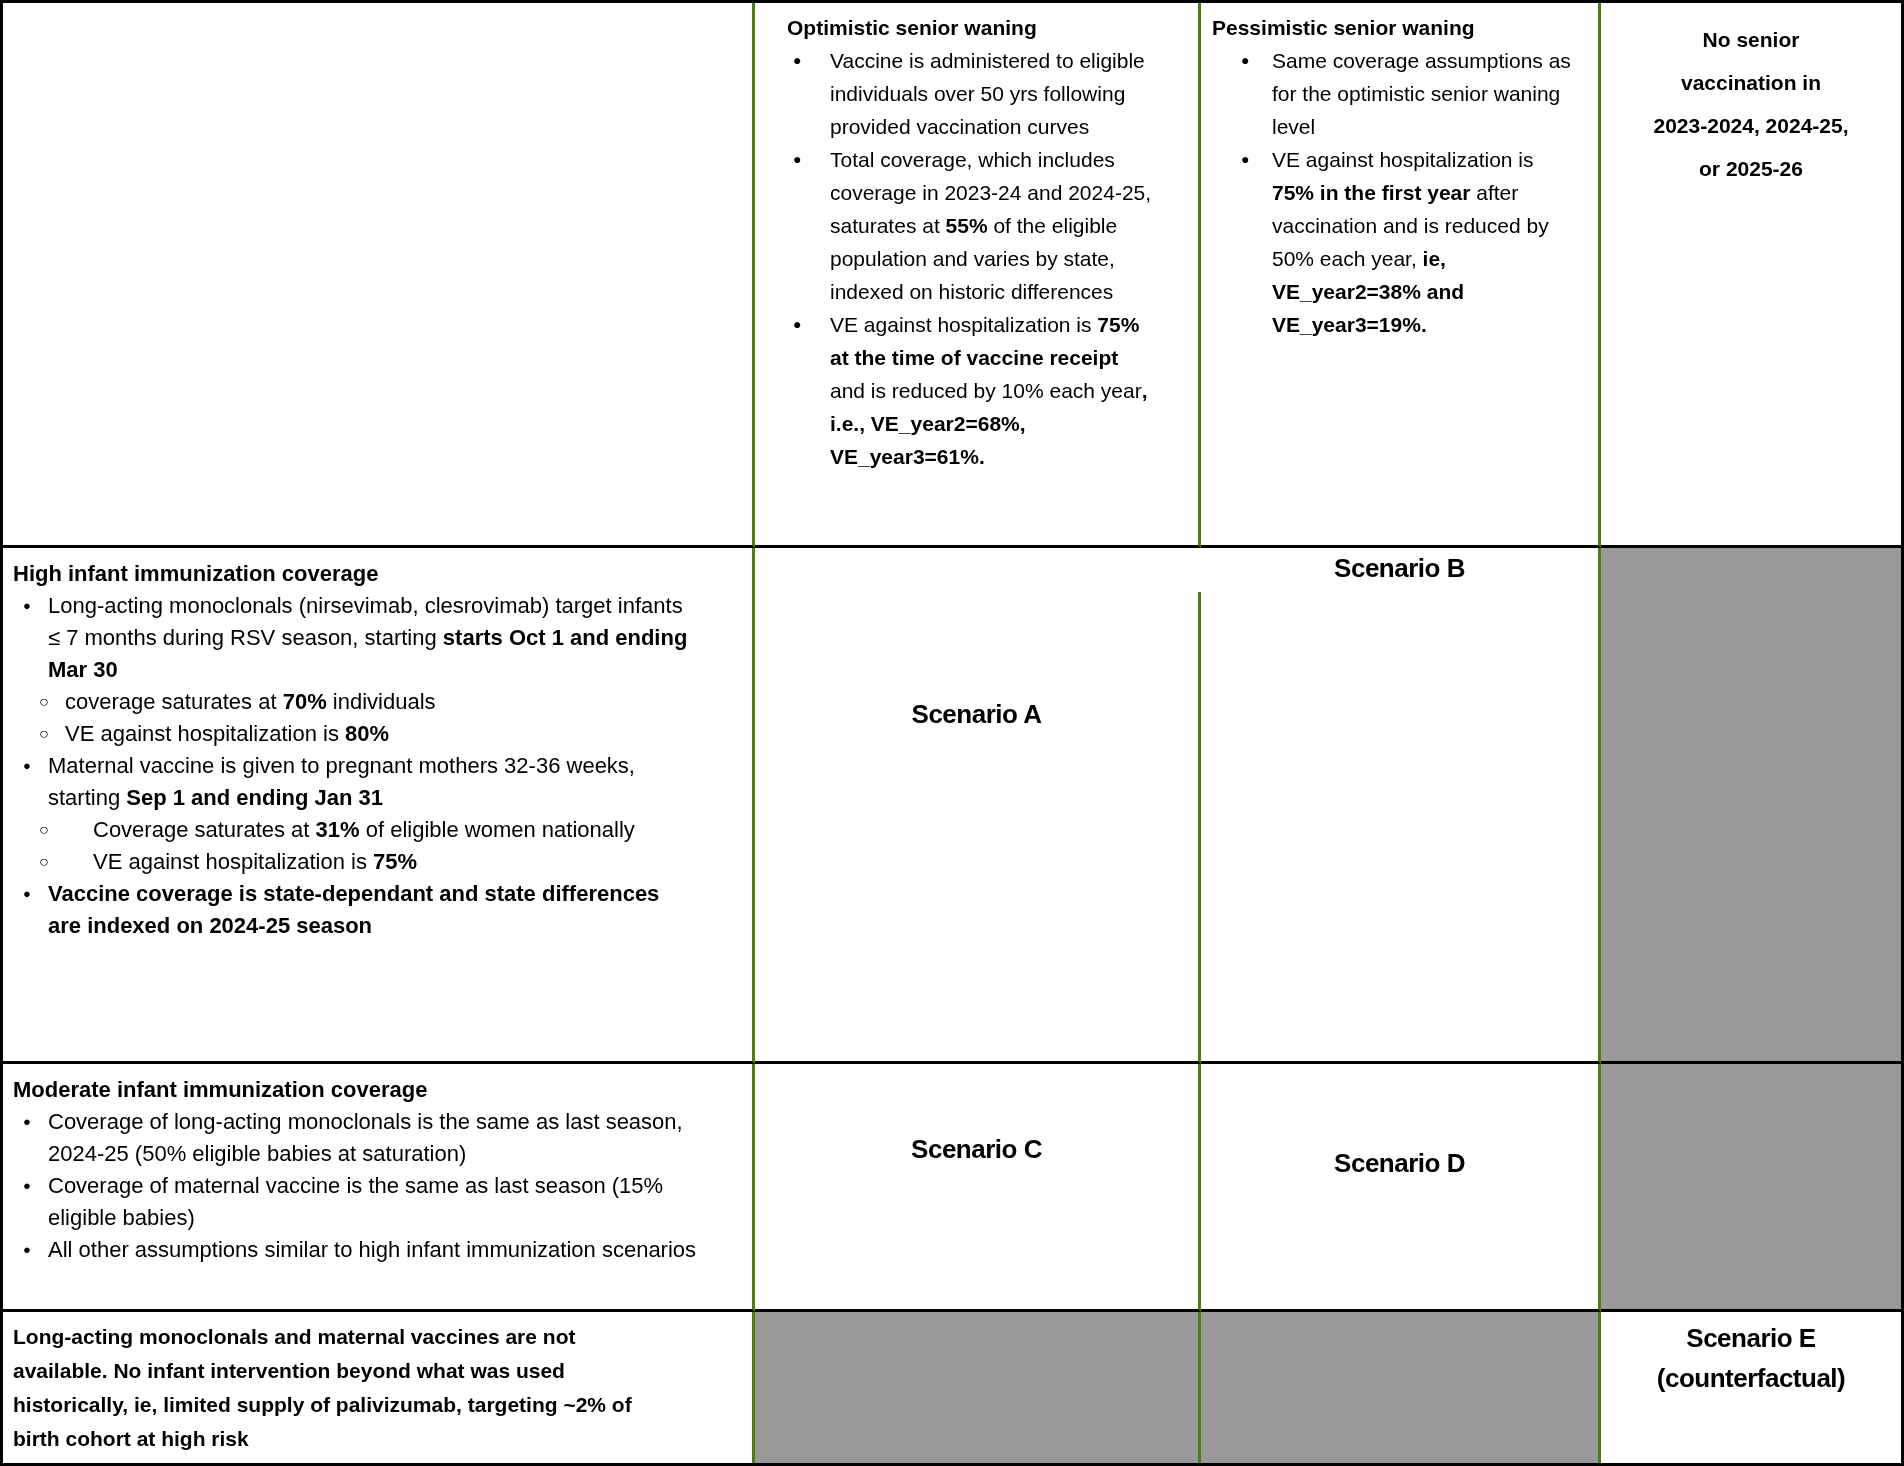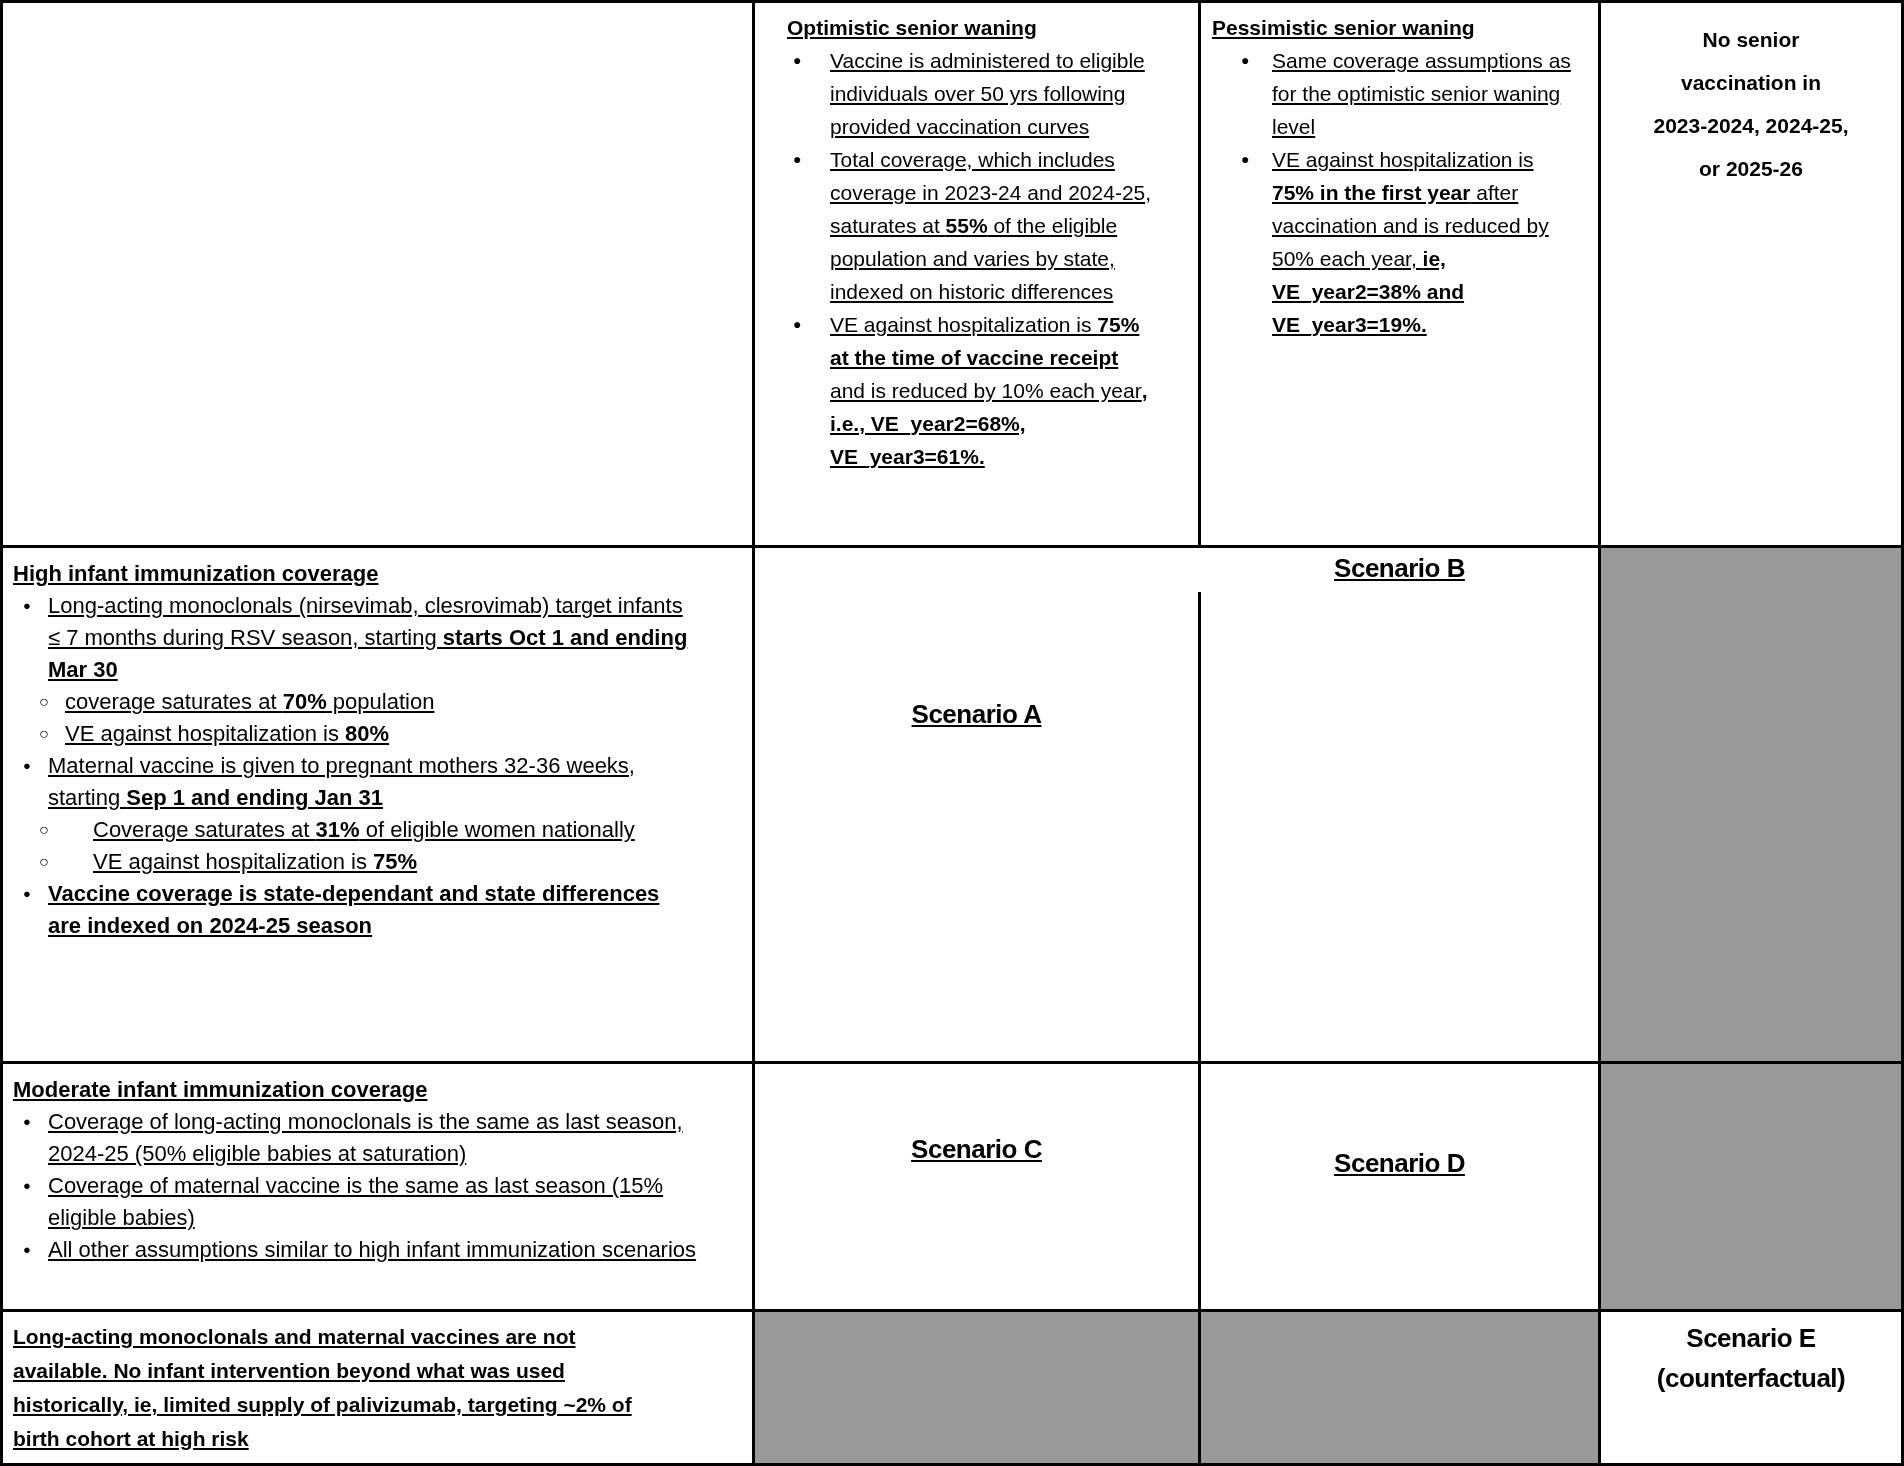--- a/index.html
+++ b/index.html
@@ -12,21 +12,21 @@
 
   .table {
     width: 1904px; height: 1466px;
     border: 3px solid #000000;
     display: grid;
     grid-template-columns: 752px 446px 400px 1fr;
     grid-template-rows: 545px 516px 248px 1fr;
     background: #ffffff;
   }
   .cell { overflow: hidden; position: relative; }
-  .br { border-right: 3px solid #000000; text-decoration: underline; }
+  .br { border-right: 3px solid #4d7c0f; }
   .bb { border-bottom: 3px solid #000000; }
   .shaded { background: #999999; }
 
   
   .hcell { padding-top: 8px; font-size: 21px; line-height: 33px; }
   .htitle { font-weight: bold; }
   .hc2 { padding-right: 39px; }
   .hc2 .htitle { padding-left: 32px; }
   .hc2 .hli { position: relative; padding-left: 75px; }
   .hc2 .hli::before { content: "●"; position: absolute; left: 38px; top: 0; font-size: 14px; }
@@ -93,21 +93,21 @@
   </div>
 
   <div class="cell bb hc4">No senior
 vaccination in
 2023-2024, 2024-25,
 or 2025-26</div>
 
   <div class="cell br bb lcell">
     <div class="ltitle">High infant immunization coverage</div>
     <div class="li1"><span>Long-acting monoclonals (nirsevimab, clesrovimab) target infants ≤ 7 months during RSV season, starting </span><span class="b">starts Oct 1 and ending Mar 30</span></div>
-    <div class="li2"><span>coverage saturates at </span><span class="b">70%</span><span> population</span></div>
+    <div class="li2"><span>coverage saturates at </span><span class="b">70%</span><span> individuals</span></div>
     <div class="li2"><span>VE against hospitalization is </span><span class="b">80%</span></div>
     <div class="li1"><span>Maternal vaccine is given to pregnant mothers 32-36 weeks, starting  </span><span class="b">Sep 1 and ending Jan 31</span></div>
     <div class="li3"><span>Coverage saturates at </span><span class="b">31%</span><span> of eligible women nationally</span></div>
     <div class="li3"><span>VE against hospitalization is </span><span class="b">75%</span></div>
     <div class="li1"><span class="b">Vaccine coverage is state-dependant and state differences are indexed on 2024-25 season</span></div>
   </div>
 
   <div class="cell br bb scen pt-a">Scenario A</div>
   <div class="cell br bb scen pt-b">Scenario B</div>
   <div class="cell bb shaded"></div>

